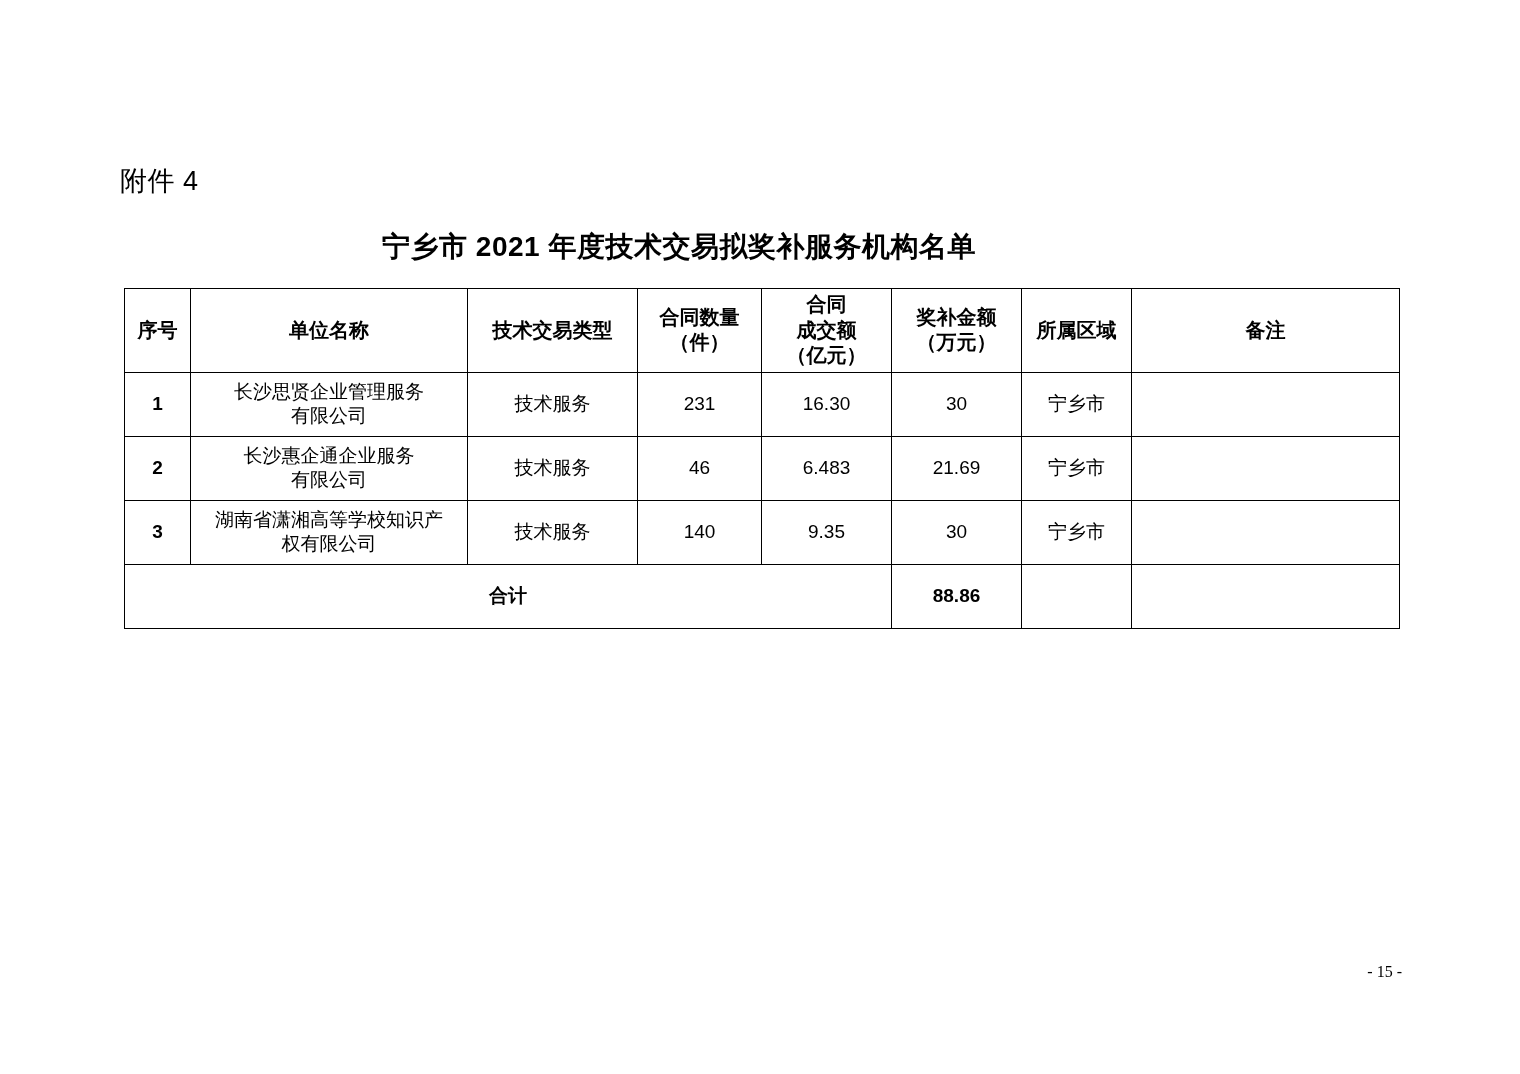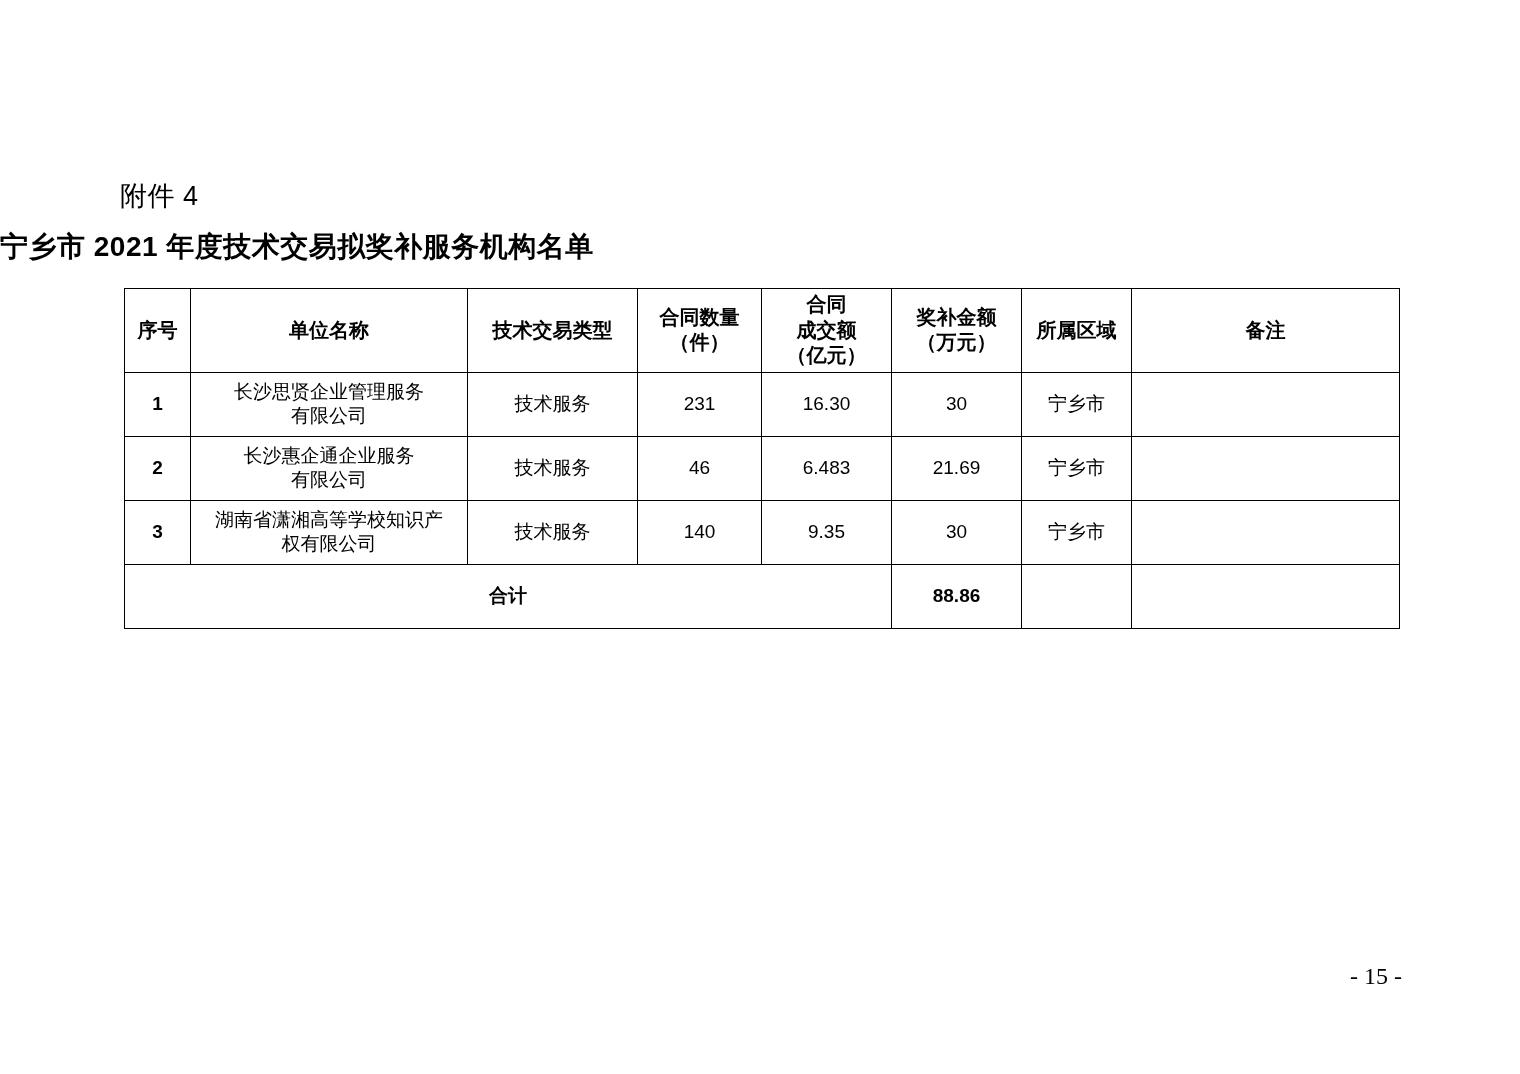--- a/index.html
+++ b/index.html
@@ -21,32 +21,32 @@
     width: 1520px;
     height: 1074px;
   }
   .attachment-label {
     position: absolute;
     left: 120px;
     top: 163px;
     font-size: 27px;
     font-family: "Liberation Sans", sans-serif;
     letter-spacing: 0.5px;
-    margin-top: 15px;
   }
   .doc-title {
     position: absolute;
     left: 0;
     top: 228px;
     width: 1264px;
-    text-align: left;
+    text-align: center;
     font-size: 28px;
     font-weight: bold;
     font-family: "Liberation Sans", sans-serif;
     letter-spacing: 0.5px;
+    padding-left: 47px;
   }
   table.main-table {
     position: absolute;
     left: 124px;
     top: 288px;
     width: 1275px;
     border-collapse: collapse;
     table-layout: fixed;
   }
   table.main-table td, table.main-table th {
@@ -99,21 +99,21 @@
     font-family: "Liberation Serif", serif;
     font-size: 20px;
   }
   .hdr-two-line {
     display: block;
   }
   .page-number {
     position: absolute;
     right: 118px;
     top: 963px;
-    font-size: 24px;
+    font-size: 16px;
     font-family: "Liberation Serif", serif;
   }
 </style>
 </head>
 <body>
 
 <div class="page">
 
   <div class="attachment-label">附件 4</div>
 

